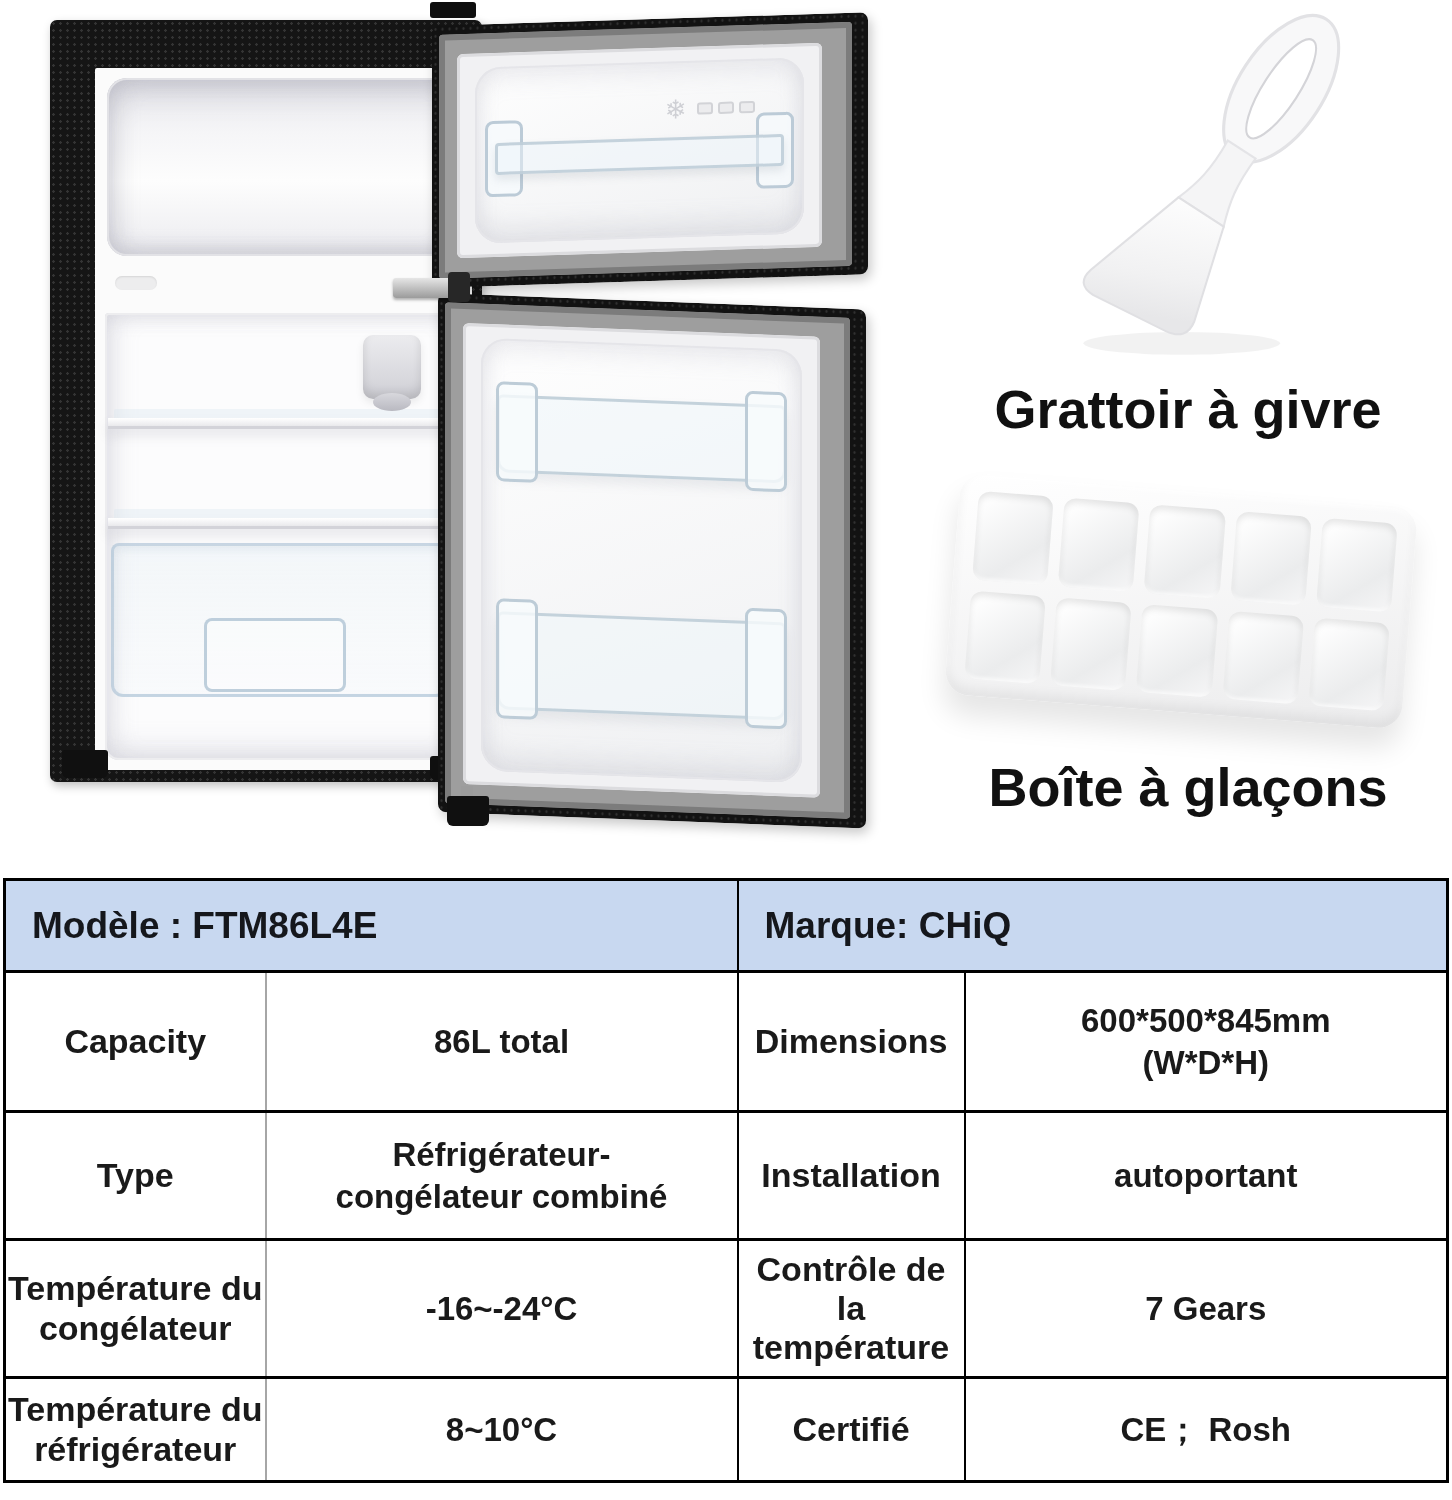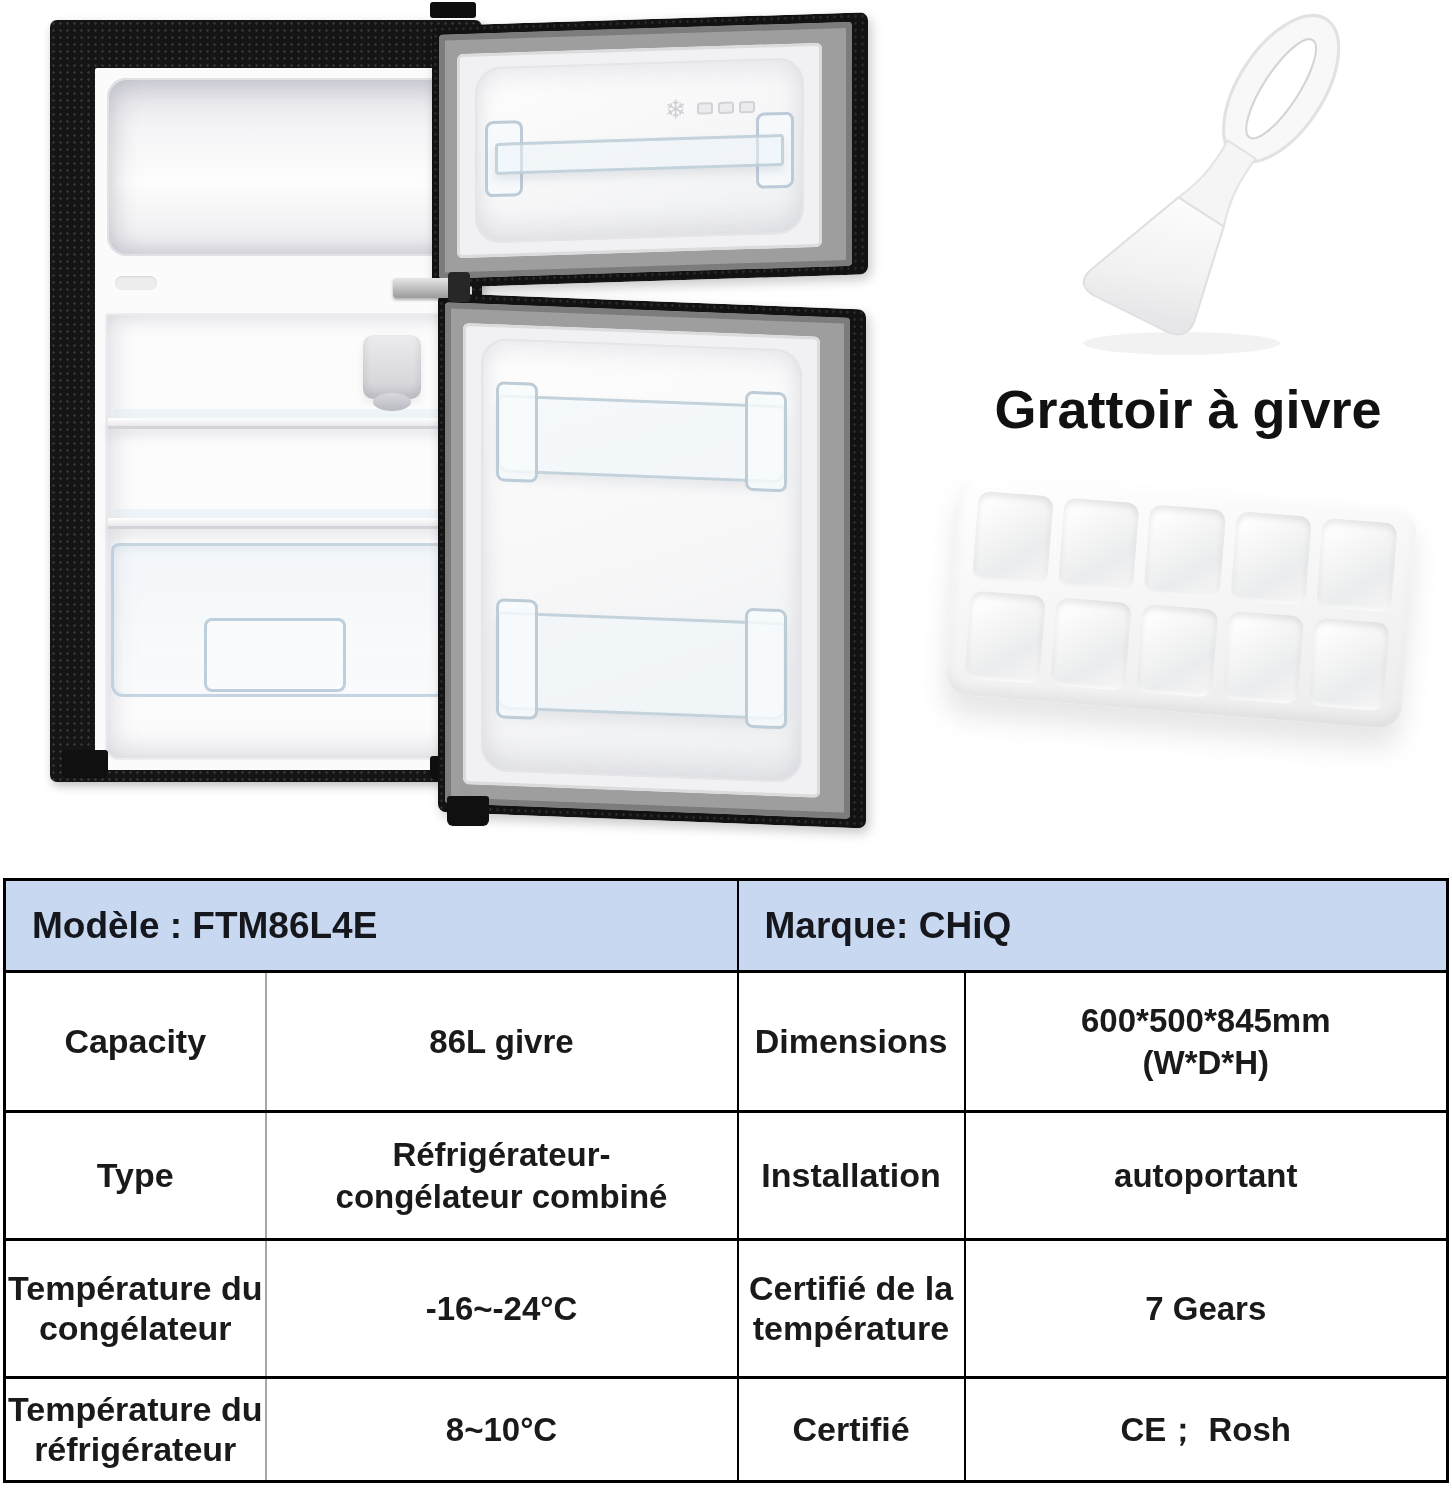--- a/index.html
+++ b/index.html
@@ -201,54 +201,55 @@
           <i></i>
           <i></i>
           <i></i>
           <i></i>
           <i></i>
           <i></i>
           <i></i>
           <i></i>
       </div>
     </div>
+    <div class="acc-label l2">Boîte à glaçons</div>
   </section>
 
   <div class="spec-wrap">
     <table class="spec">
       <colgroup>
           <col style="width:261px">
           <col style="width:472px">
           <col style="width:227px">
           <col>
         </colgroup>
       <tbody>
           <tr>
         <th colspan="2">Modèle : FTM86L4E</th>
         <th colspan="2">Marque: CHiQ</th>
       </tr>
       <tr class="r1">
         <td class="lab gray-r">Capacity</td>
-        <td class="val gray-l">86L givre</td>
+        <td class="val gray-l">86L total</td>
         <td class="lab">Dimensions</td>
         <td class="val">600*500*845mm
 (W*D*H)</td>
       </tr>
       <tr class="r2">
         <td class="lab gray-r">Type</td>
         <td class="val gray-l">Réfrigérateur-
 congélateur combiné</td>
         <td class="lab">Installation</td>
         <td class="val">autoportant</td>
       </tr>
       <tr class="r3">
         <td class="lab gray-r">Température du
 congélateur</td>
         <td class="val gray-l">-16~-24°C</td>
-        <td class="lab">Certifié de la
+        <td class="lab">Contrôle de la
 température</td>
         <td class="val">7 Gears</td>
       </tr>
       <tr class="r4">
         <td class="lab gray-r">Température du
 réfrigérateur</td>
         <td class="val gray-l">8~10°C</td>
         <td class="lab">Certifié</td>
         <td class="val">CE； Rosh</td>
       </tr>

